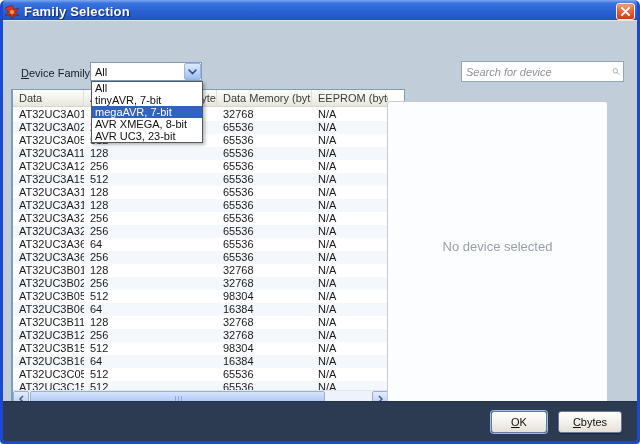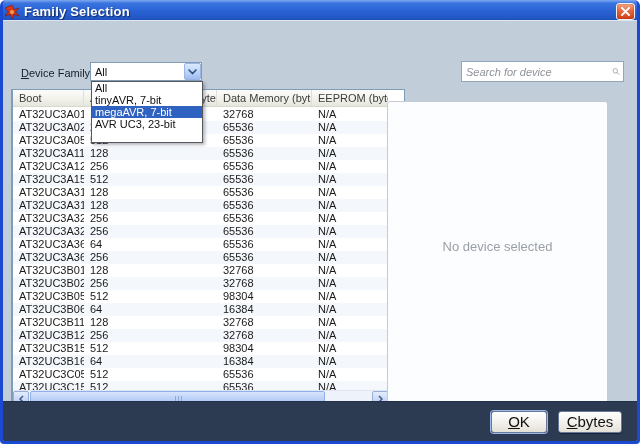--- a/index.html
+++ b/index.html
@@ -117,21 +117,21 @@
 
   
   .footer {
     position:absolute; left:0; right:0; bottom:0; height:40px;
     background:#2c3a52; border-top:1px solid #22304a;
     display:flex; align-items:center; justify-content:flex-end; gap:11px; padding-right:15px;
   }
   .xp-btn {
     width:64px; height:22px; border-radius:3px;
     background:linear-gradient(180deg,#ffffff 0%,#f2f0ea 55%,#e4e1d8 100%);
-    border:1px solid #68799b; font-size:15px; color:#111;
+    border:1px solid #68799b; font-size:11px; color:#111;
     display:flex; align-items:center; justify-content:center;
     font-family:"Liberation Sans", sans-serif;
     box-shadow:0 1px 1px rgba(0,0,10,.4);
   }
   .xp-btn.ok { width:56px; box-shadow:0 0 0 1px #9db9e8, 0 1px 1px rgba(0,0,10,.4); }
 </style>
 </head>
 <body>
 
 <div class="window">
@@ -165,21 +165,21 @@
     <div class="search-box">
       <input type="text" placeholder="Search for device" style="">
       <svg class="search-icon" viewBox="0 0 15 15">
         <circle cx="6.2" cy="6.2" r="4.2" fill="none" stroke="#8a97a8" stroke-width="1.4"></circle>
         <line x1="9.4" y1="9.4" x2="13" y2="13" stroke="#8a97a8" stroke-width="1.6" stroke-linecap="round"></line>
       </svg>
     </div>
 
     <div class="table-panel">
       <div class="tbl-header" id="tblHeader">
-          <div class="hcell" style="width: 71px;">Boot</div>
+          <div class="hcell" style="width: 71px;">Data</div>
           <div class="hcell" style="width: 133px;">App./Boot Memory (Kbytes)</div>
           <div class="hcell" style="width: 95px;">Data Memory (bytes)</div>
           <div class="hcell" style="width: 79px;">EEPROM (bytes)</div>
         </div>
       <div class="tbl-body" id="tblBody">
           <div class="trow">
             <div class="tcell" style="width: 71px;">AT32UC3A0128</div>
             <div class="tcell" style="width: 133px;">128</div>
             <div class="tcell" style="width: 95px;">32768</div>
             <div class="tcell" style="width: 79px;">N/A</div>
@@ -342,20 +342,21 @@
               <path d="M1,1 L4,4 L1,7" stroke="#44597f" stroke-width="1.5" fill="none"></path>
             </svg>
         </div>
       </div>
     </div>
 
     <div class="dropdown" id="ddList">
         <div class="dd-item">All</div>
         <div class="dd-item">tinyAVR, 7-bit</div>
         <div class="dd-item selected">megaAVR, 7-bit</div>
+        <div class="dd-item">AVR XMEGA, 8-bit</div>
         <div class="dd-item">AVR UC3, 23-bit</div>
       </div>
 
     <div class="lbl device-info-label">Device Info:</div>
     <div class="device-info-panel">
       <div class="no-device-text">No device selected</div>
     </div>
 
   </div>
 

